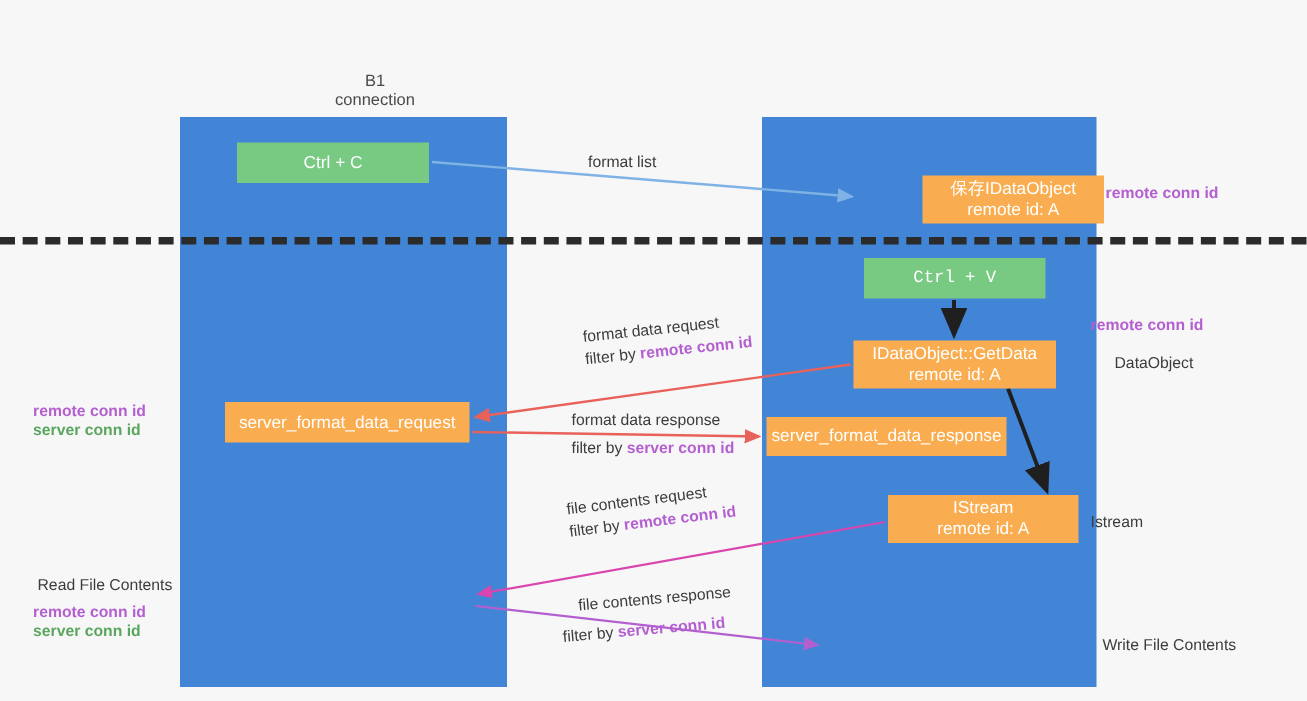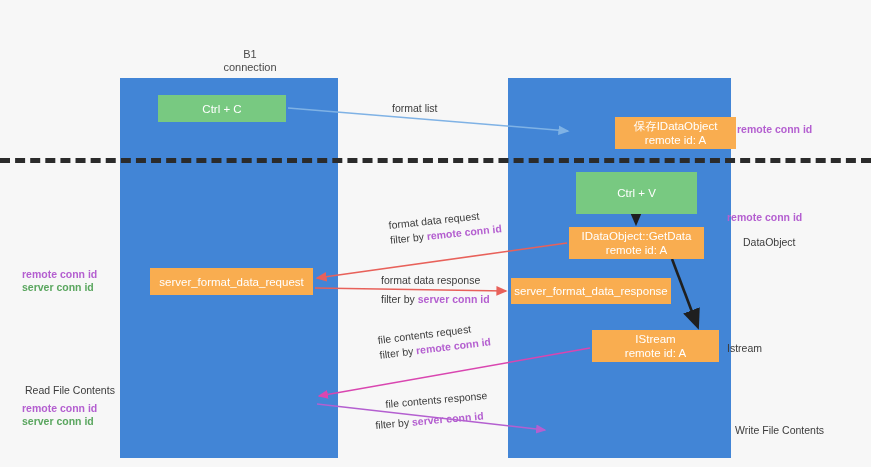--- a/index.html
+++ b/index.html
@@ -47,21 +47,21 @@
     align-items:center;justify-content:center;
     color:#ffffff;font-size:11.5px;line-height:14px;
     text-align:center;white-space:pre-line;
     box-sizing:border-box;
   }
   .node.green{background:#78c981;}
   .node.orange{background:#f9ad50;}
 
   #n-ctrlc{left:158px;top:95px;width:128px;height:27px;}
   #n-saveido{left:576px;top:117px;width:121px;height:32px;margin-left:39px;}
-  #n-ctrlv{left:576px;top:172px;width:121px;height:42px;}
+  #n-ctrlv{left:576px;top:172px;width:121px;height:27px;font-family:Liberation Mono, monospace;}
   #n-getdata{left:569px;top:227px;width:135px;height:32px;}
   #n-sfdreq{left:150px;top:268px;width:163px;height:27px;}
   #n-sfdresp{left:511px;top:278px;width:160px;height:26px;}
   #n-istream{left:592px;top:330px;width:127px;height:32px;}
   #n-sfcreq{left:148px;top:385px;width:167px;height:27px;}
   #n-sfcresp{left:549px;top:417px;width:160px;height:27px;}
 
   
   .elabel{
     font-size:10.5px;line-height:13px;color:#3c3c3c;white-space:nowrap;

